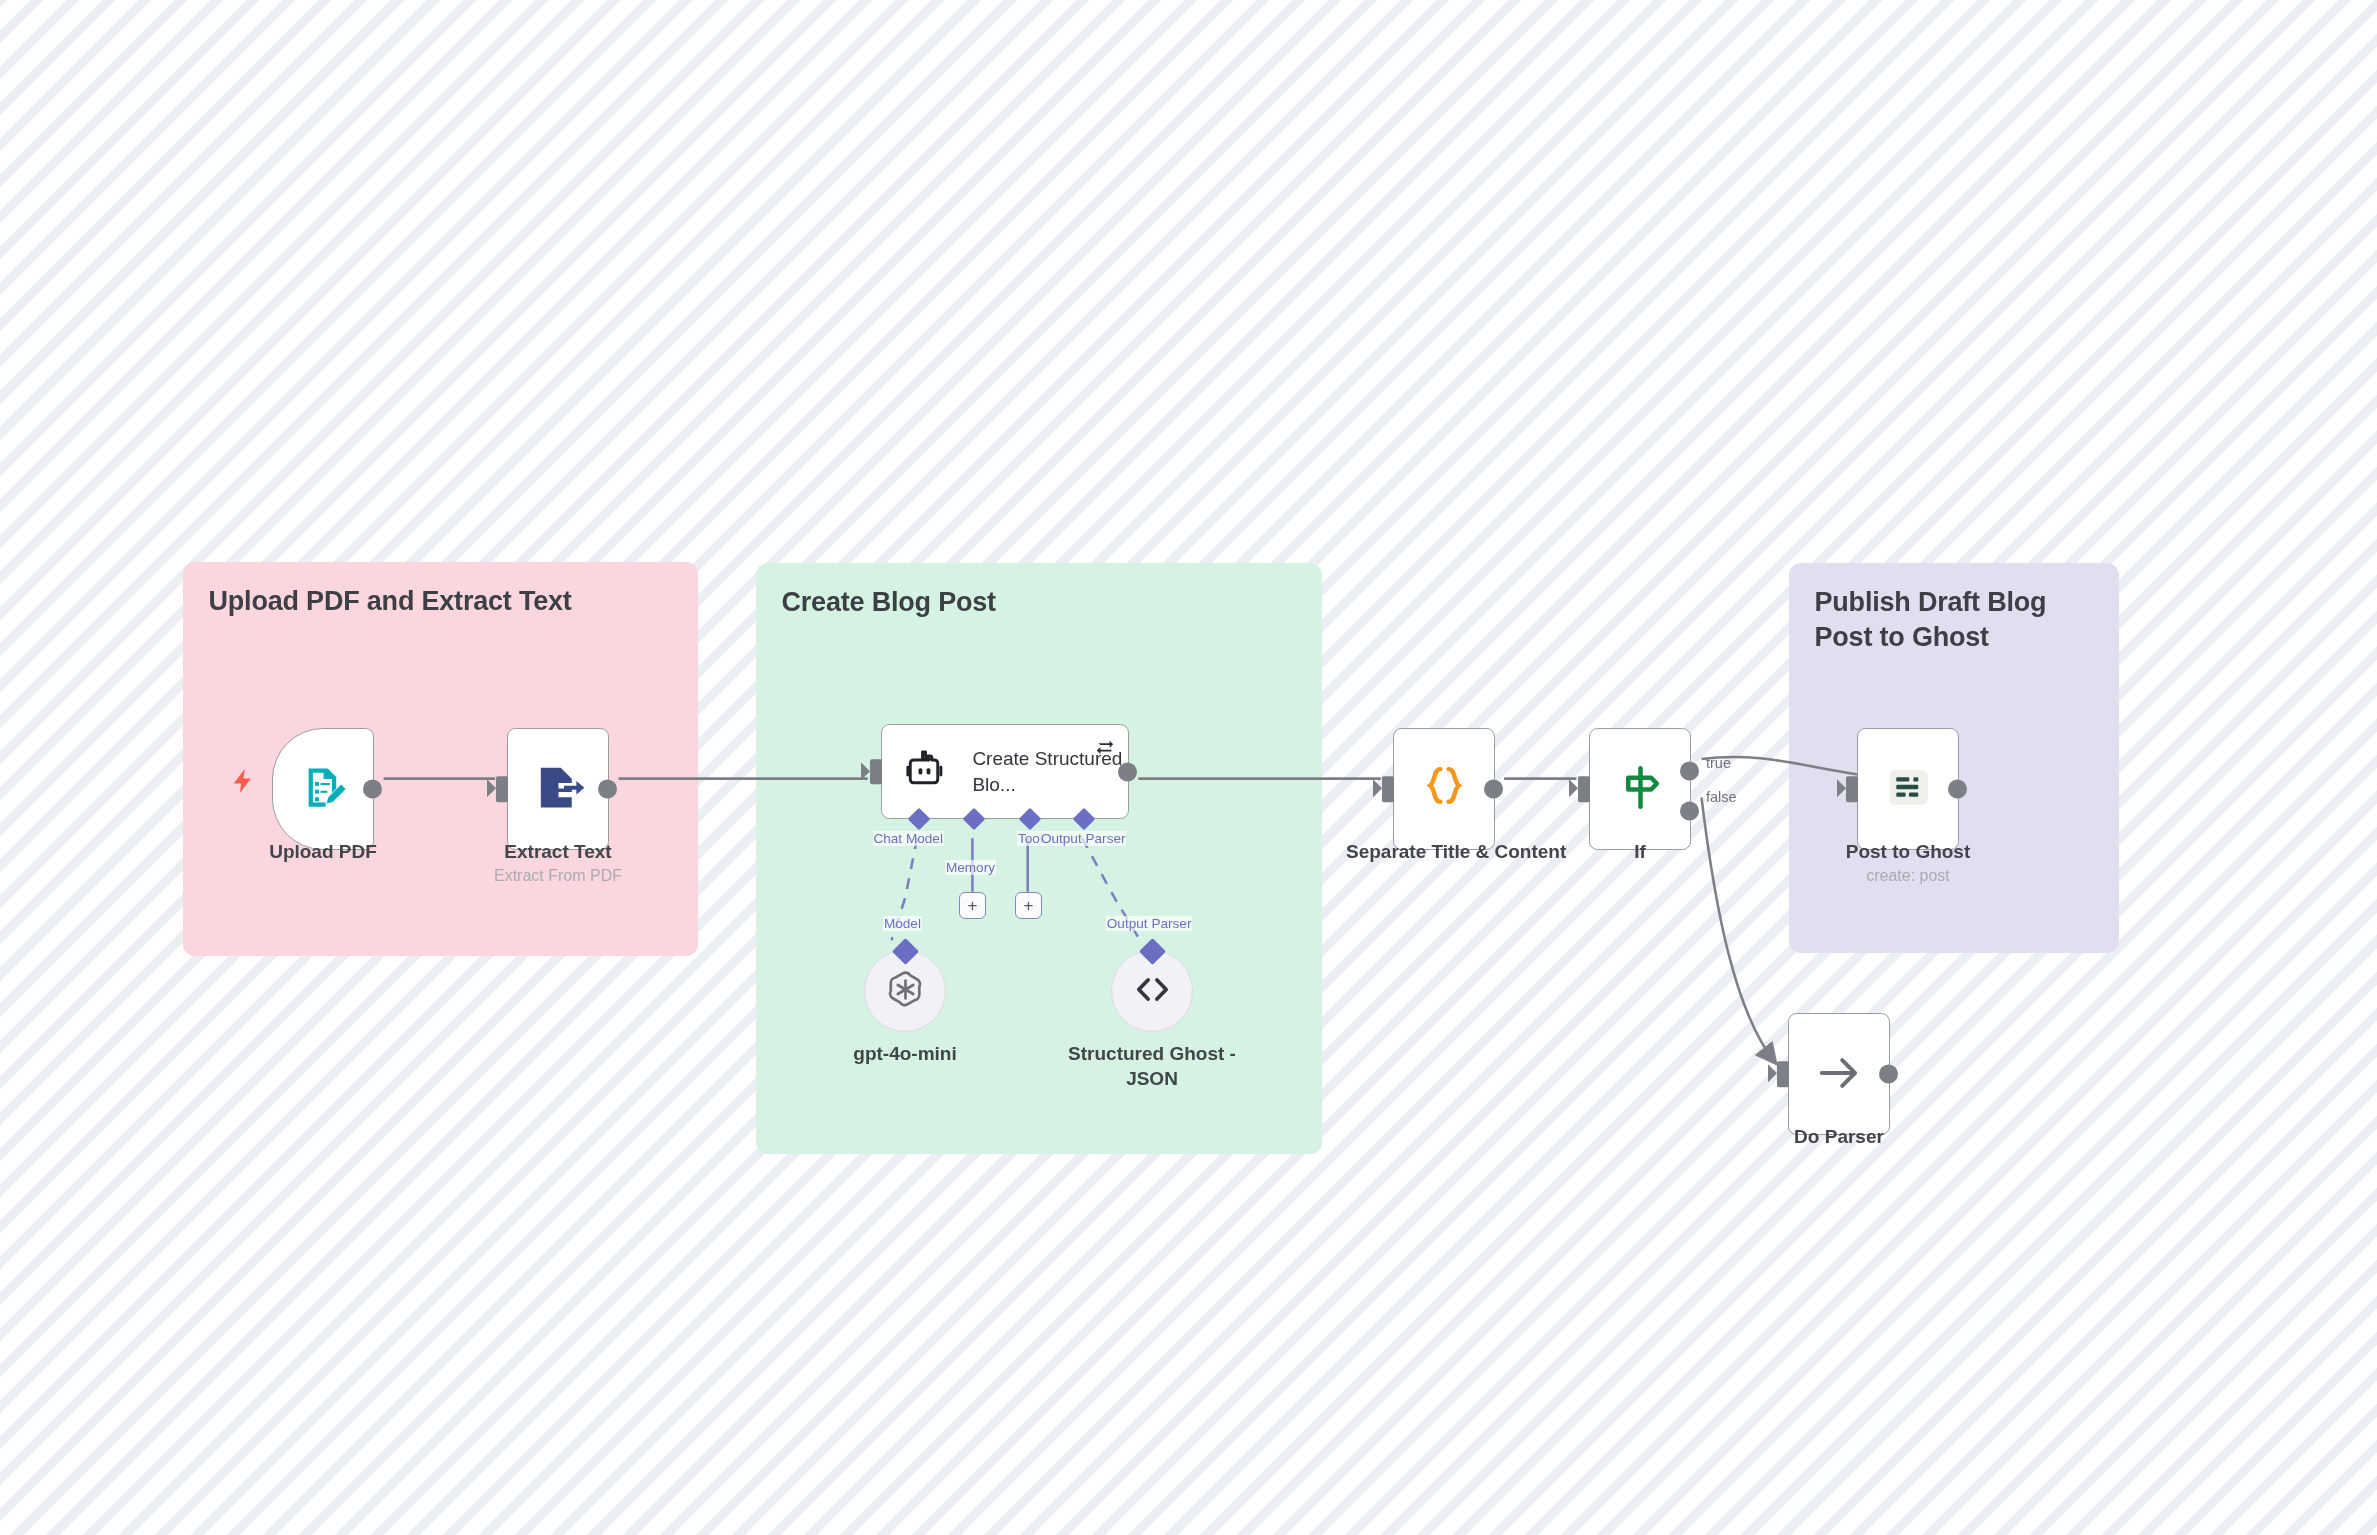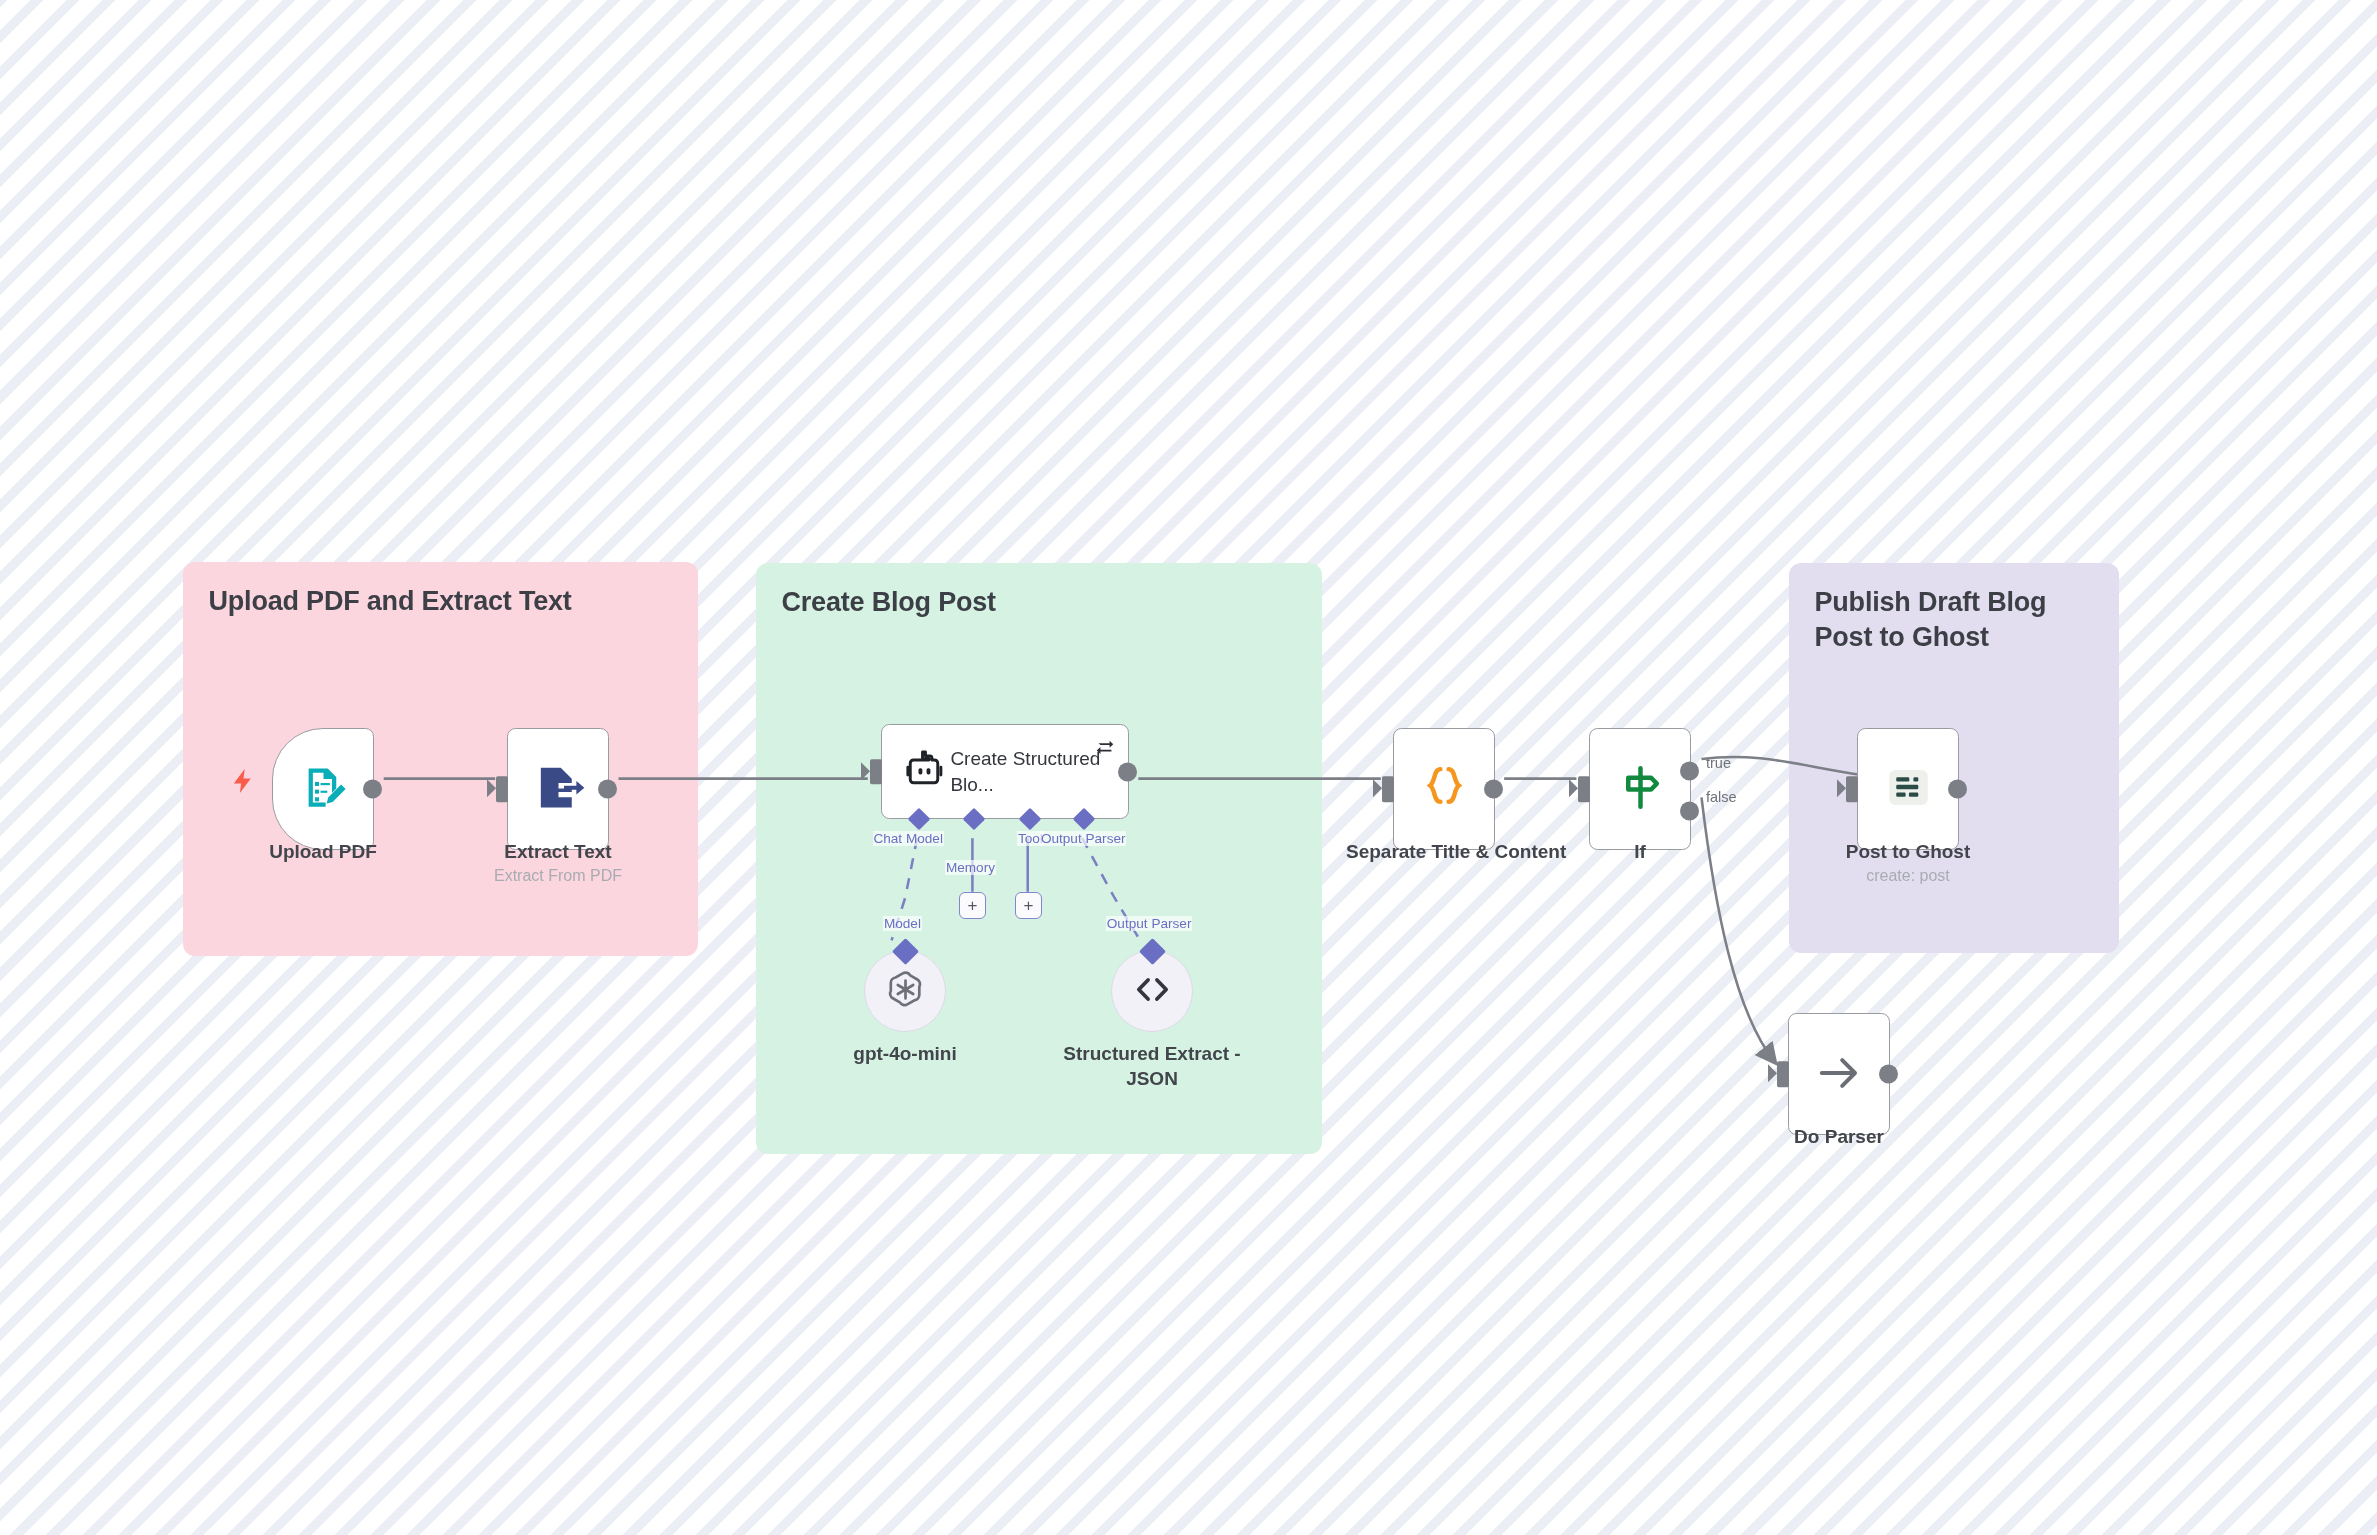--- a/index.html
+++ b/index.html
@@ -68,21 +68,21 @@
   }
   .node-box.trigger {
     border-top-left-radius: 51px;
     border-bottom-left-radius: 51px;
   }
   .node-box.wide {
     width: 248px;
     height: 95px;
     justify-content: flex-start;
     padding-left: 20.4px;
-    gap: 4px;
+    gap: 26px;
   }
   .node-label {
     position: absolute;
     left: 50%;
     transform: translateX(-50%);
     top: 112px;
     width: 196px;
     text-align: center;
     font-size: 19px;
     font-weight: 600;
@@ -416,17 +416,17 @@
   <div class="subnode" id="s-parser" style="left: 1111px; top: 950px;">
     <div class="sub-port-label" style="left:-5.1px; top:-34px;">Output Parser</div>
     <div class="subnode-circle">
       <div class="subnode-top-diamond"></div>
       <span>
         <svg width="41" height="41" viewBox="0 0 24 24">
           <path d="M9.4 6.4 L4 12 l5.4 5.6 M14.6 6.4 L20 12 l-5.4 5.6" fill="none" stroke="#33363c" stroke-width="2.2" stroke-linecap="round" stroke-linejoin="round"></path>
         </svg>
       </span>
     </div>
-    <div class="subnode-label wrap" style="width:179px;">Structured Extract - JSON</div>
+    <div class="subnode-label wrap" style="width:179px;">Structured Ghost - JSON</div>
   </div>
 
 </div>
 
 
 </body></html>

